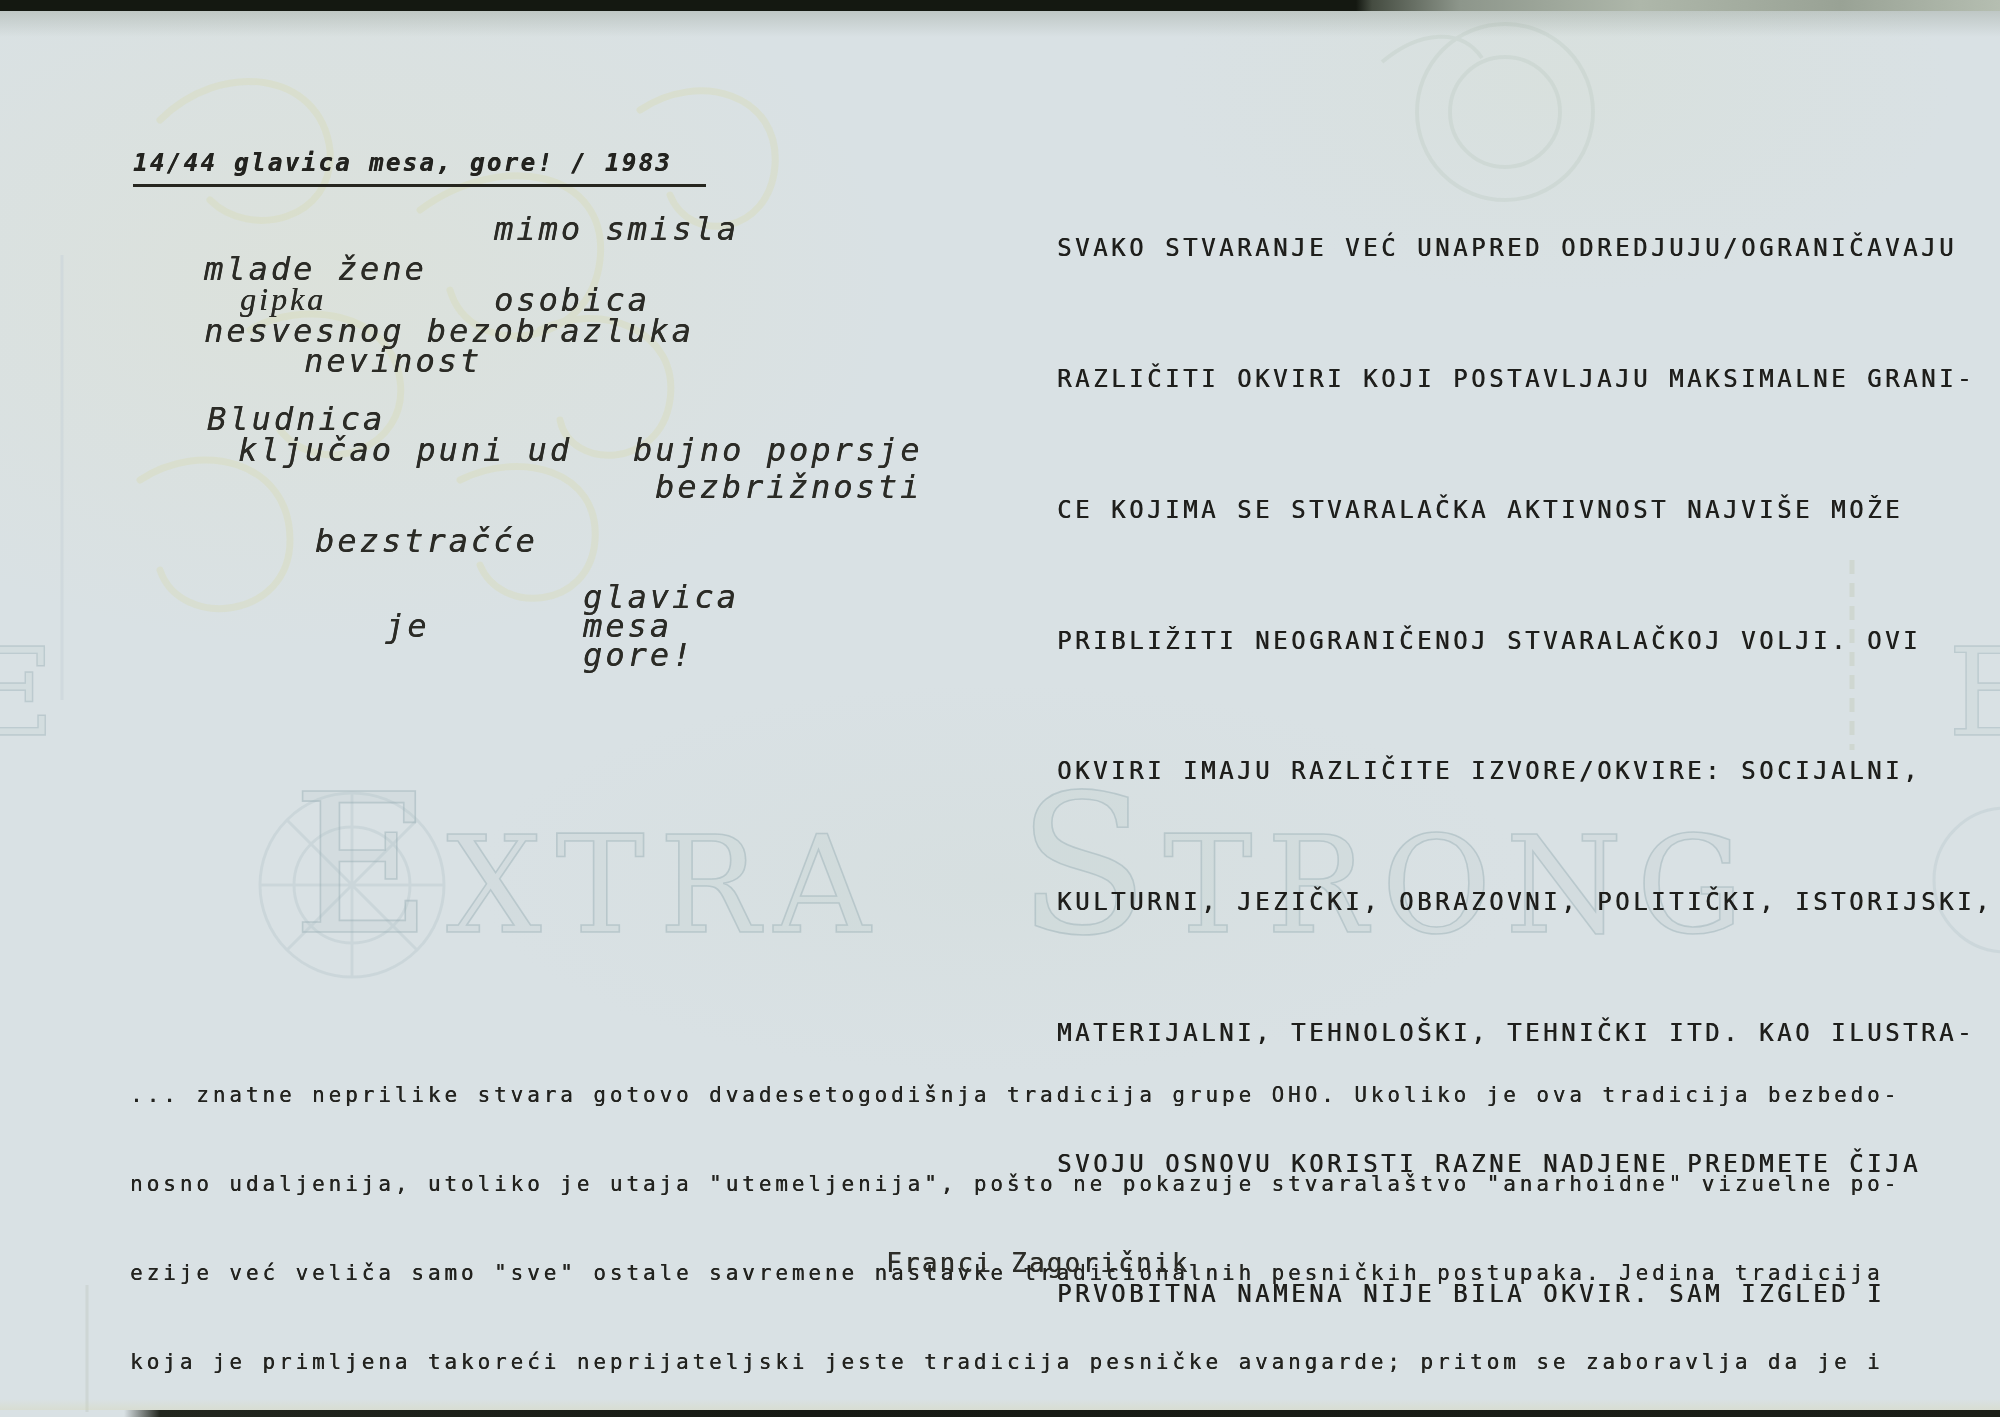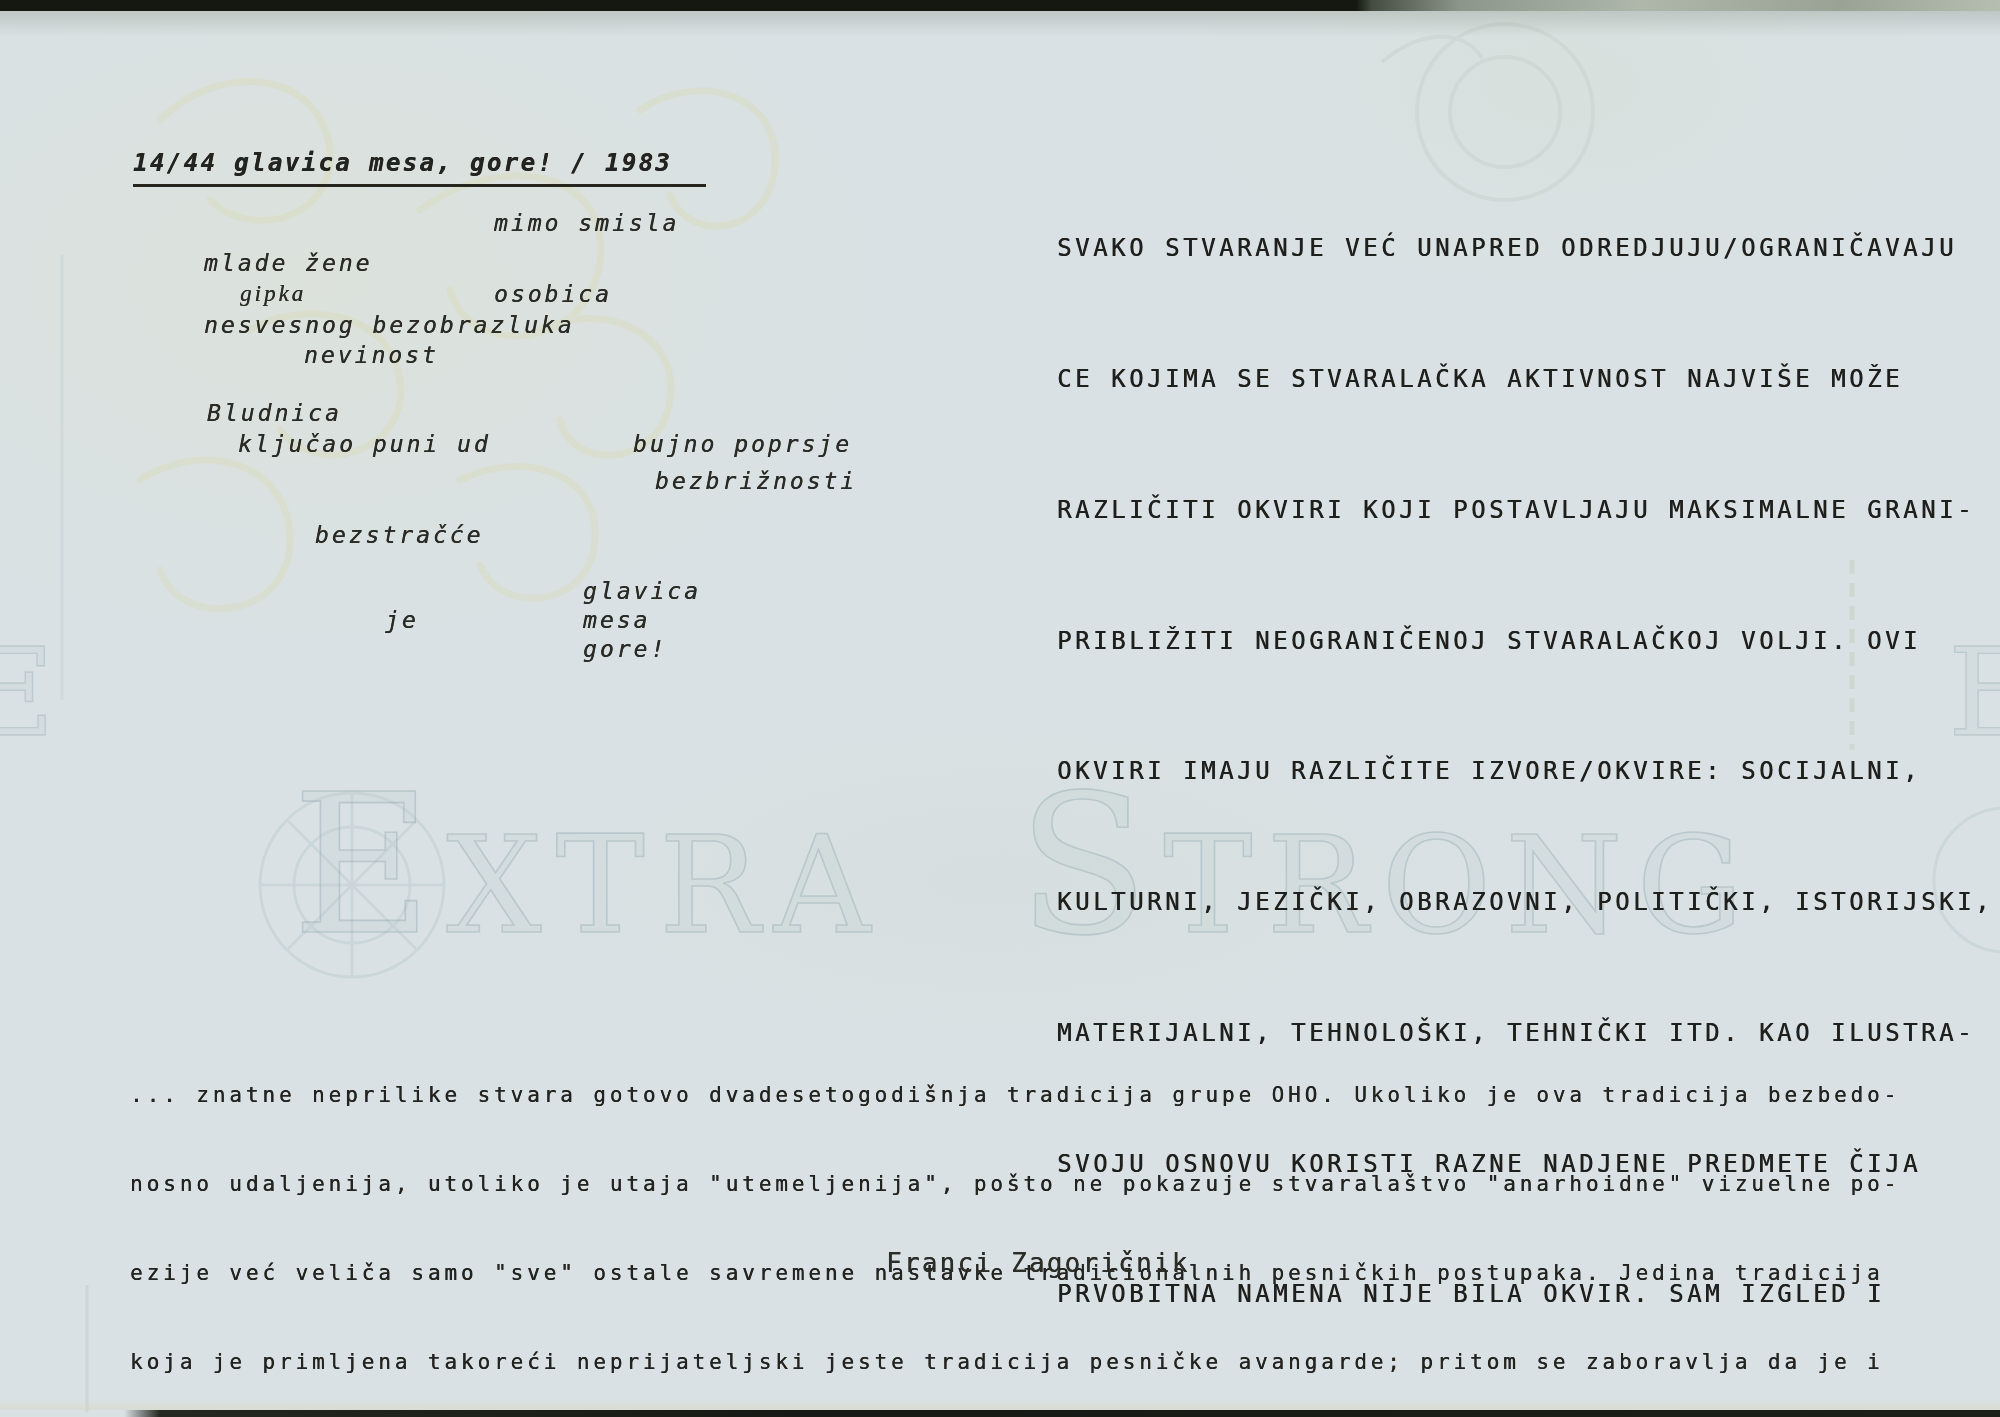--- a/index.html
+++ b/index.html
@@ -60,21 +60,21 @@
     font-size:24px;font-weight:bold;font-style:italic;
     letter-spacing:2.4px;white-space:pre;
     padding:0 34px 7px 0;
     border-bottom:3px solid #26261f;
     text-shadow:0.4px 0 0 currentColor;
     margin-top:13px;
   }
   
   .poem-line{
     position:absolute;
-    font-size:23px;font-style:italic;
+    font-size:32px;font-style:italic;
     letter-spacing:3px;white-space:pre;
     color:#2b2b26;
     text-shadow:0.3px 0 0 currentColor;
   }
   
   .essay{
     position:absolute;left:1057px;top:140px;width:940px;
     font-size:24px;letter-spacing:3.55px;line-height:43.6px;
     color:#1f1f1c;white-space:pre;
     text-shadow:0.45px 0 0 currentColor;
@@ -148,22 +148,22 @@
   <span class="poem-line" style="left:633px;top:431px;">bujno poprsje</span>
   <span class="poem-line" style="left:655px;top:468px;">bezbrižnosti</span>
   <span class="poem-line" style="left:315px;top:522px;">bezstračće</span>
   <span class="poem-line" style="left:583px;top:578px;">glavica</span>
   <span class="poem-line" style="left:385px;top:607px;">je</span>
   <span class="poem-line" style="left:583px;top:607px;">mesa</span>
   <span class="poem-line" style="left:583px;top:636px;">gore!</span>
 
   <div class="essay">
     <div class="essay-line">SVAKO STVARANJE VEĆ UNAPRED ODREDJUJU/OGRANIČAVAJU</div>
+    <div class="essay-line">RAZLIČITI OKVIRI KOJI POSTAVLJAJU MAKSIMALNE GRANI-</div>
     <div class="essay-line">CE KOJIMA SE STVARALAČKA AKTIVNOST NAJVIŠE MOŽE</div>
-    <div class="essay-line">RAZLIČITI OKVIRI KOJI POSTAVLJAJU MAKSIMALNE GRANI-</div>
     <div class="essay-line">PRIBLIŽITI NEOGRANIČENOJ STVARALAČKOJ VOLJI. OVI</div>
     <div class="essay-line">OKVIRI IMAJU RAZLIČITE IZVORE/OKVIRE: SOCIJALNI,</div>
     <div class="essay-line">KULTURNI, JEZIČKI, OBRAZOVNI, POLITIČKI, ISTORIJSKI,</div>
     <div class="essay-line">MATERIJALNI, TEHNOLOŠKI, TEHNIČKI ITD. KAO ILUSTRA-</div>
     <div class="essay-line">SVOJU OSNOVU KORISTI RAZNE NADJENE PREDMETE ČIJA</div>
     <div class="essay-line">PRVOBITNA NAMENA NIJE BILA OKVIR. SAM IZGLED I</div>
     
     
     
   </div>

